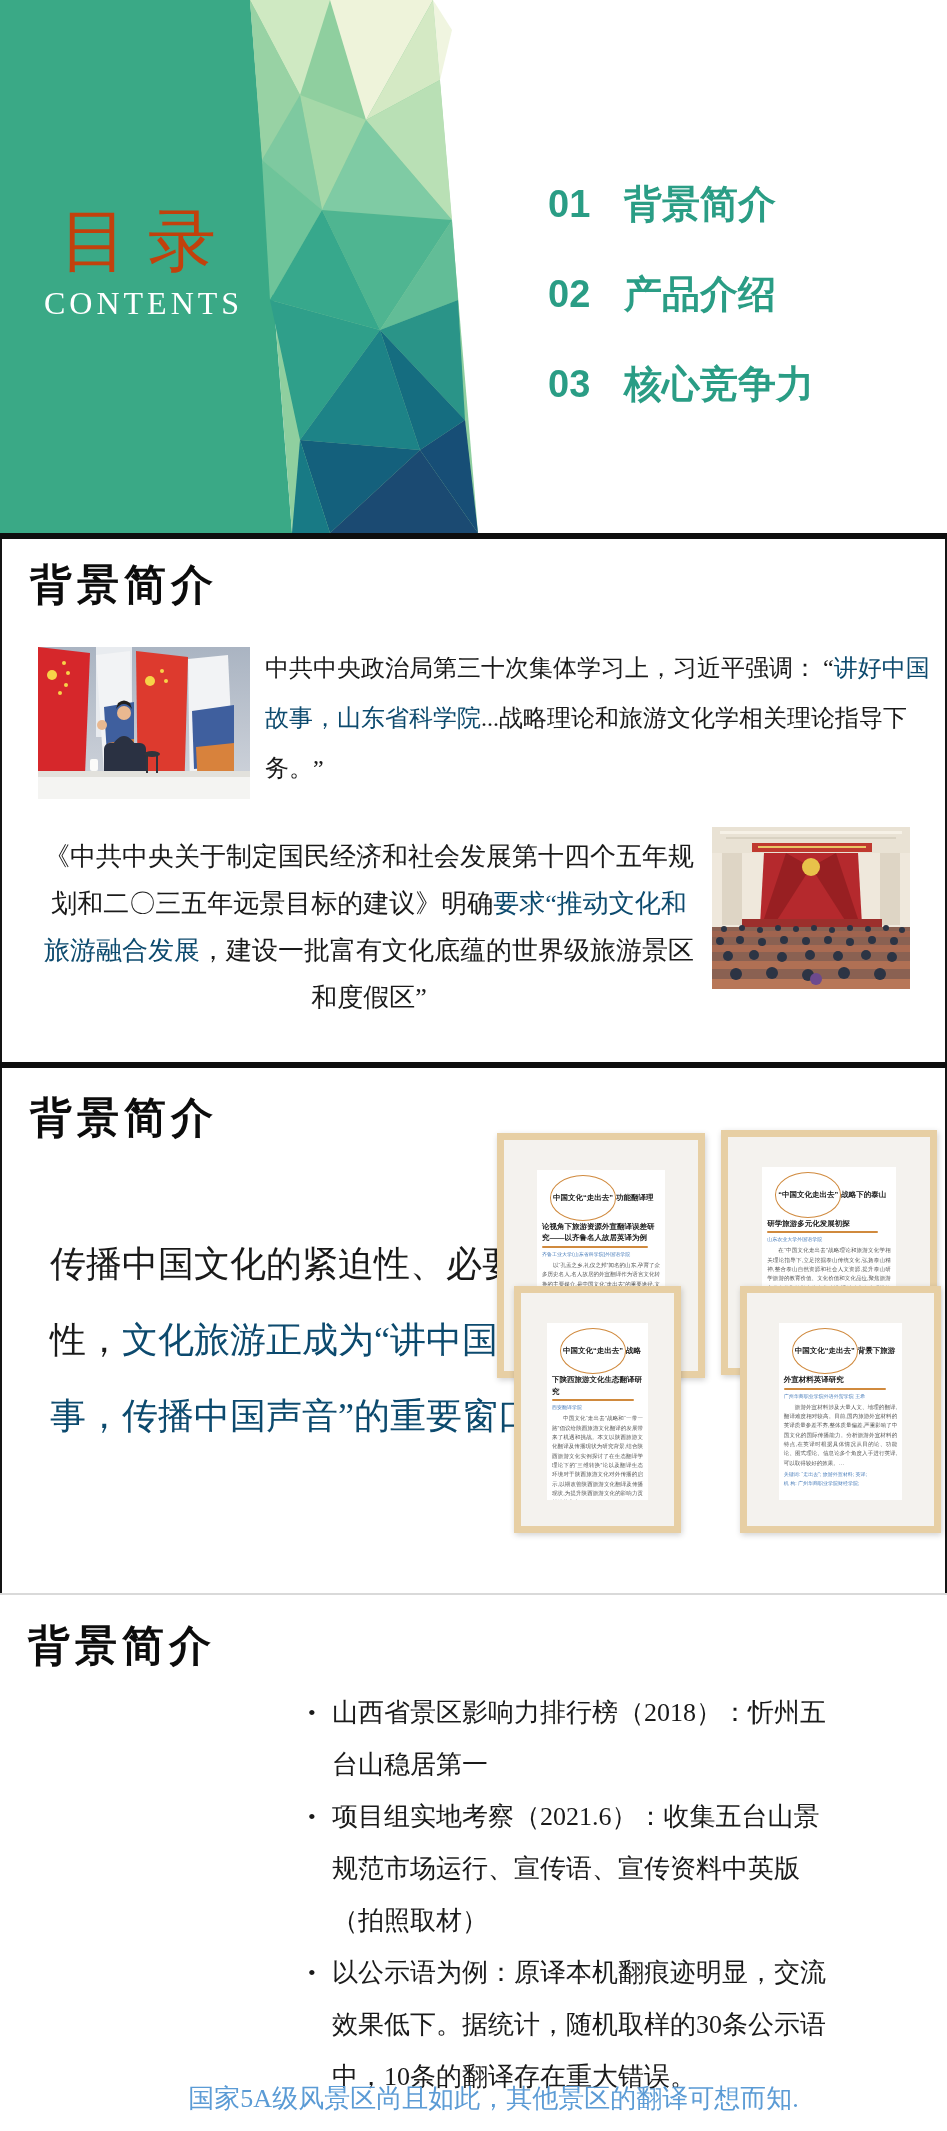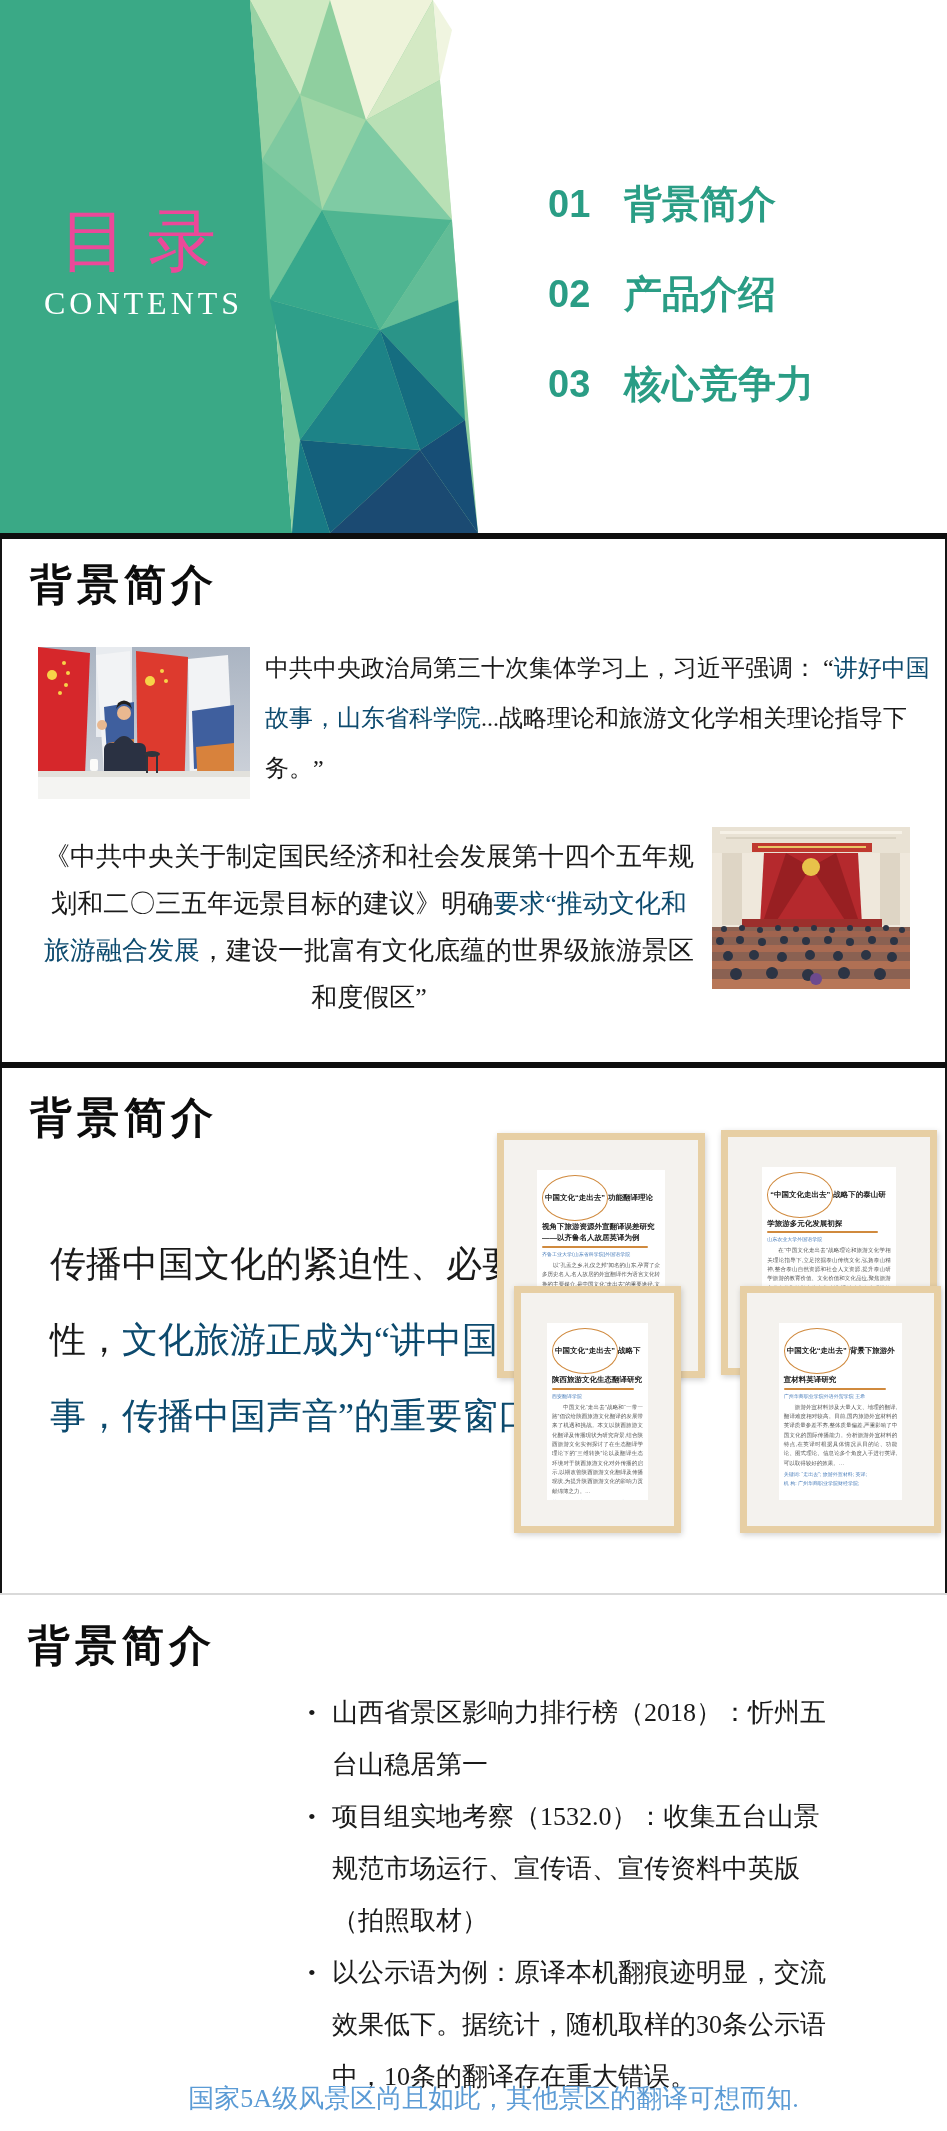--- a/index.html
+++ b/index.html
@@ -3,21 +3,21 @@
 <meta charset="utf-8">
 <style>
   html,body { margin:0; padding:0; background:#ffffff; }
   #page { position:relative; width:947px; height:2131px; background:#fff; overflow:hidden;
           font-family:"Liberation Serif","DejaVu Serif",serif; color:#1a1a1a; }
   section { position:absolute; left:0; width:947px; background:#fff; box-sizing:border-box; }
 
   
   #s1 { top:0; height:533px; }
   #green-art { position:absolute; left:0; top:0; }
-  .mulu { position:absolute; left:60px; top:196px; color:#ec4899;
+  .mulu { position:absolute; left:60px; top:196px; color:#c2410c;
           font-family:"Liberation Sans","DejaVu Sans",sans-serif;
           font-size:68px; font-weight:400; letter-spacing:20px; }
   .contents-en { position:absolute; left:44px; top:285px; color:#ffffff;
           font-size:32px; letter-spacing:4px; font-weight:400; }
   #toc-list { position:absolute; left:548px; top:182px; }
   .toc-item { display:flex; align-items:center; height:44px; margin-bottom:46px;
           font-family:"Liberation Sans","DejaVu Sans",sans-serif;
           font-weight:700; font-size:38px; color:#2a9d85; white-space:nowrap; }
   .toc-num { width:76px; }
 
@@ -53,21 +53,21 @@
   .frame { position:absolute; background:#f4f2ee; border:7px solid #e7cfa4; box-sizing:border-box;
            box-shadow:1px 2px 6px rgba(0,0,0,0.18); }
   .fr-a { left:495px; top:65px;  width:208px; height:245px; }
   .fr-b { left:719px; top:62px;  width:216px; height:245px; }
   .fr-c { left:512px; top:218px; width:167px; height:247px; z-index:2; }
   .fr-d { left:738px; top:218px; width:201px; height:247px; z-index:2; }
   .paper { position:absolute; left:17%; right:17%; top:13%; bottom:11%; background:#ffffff;
            padding:5px 5px; box-sizing:border-box; overflow:hidden;
            font-family:"Liberation Sans","DejaVu Sans",sans-serif; }
   .paper-title { font-size:7.5px; font-weight:700; color:#222; line-height:1.55; }
-  .circled { border:1.4px solid #d08a3e; border-radius:50%; padding:16px 2px; display:inline-block; }
+  .circled { border:1.4px solid #d08a3e; border-radius:50%; padding:16px 2px; display:inline-block;margin-left:8px; }
   .title-underline { height:2px; background:#d08a3e; width:90%; margin:2px 0 3px; border-radius:2px; }
   .paper-author { font-size:5px; color:#4a7ebb; margin:2px 0 4px; white-space:nowrap; overflow:hidden; }
   .paper-body { font-size:5.5px; color:#555; line-height:1.7; text-align:justify; text-indent:2em; }
   .paper-kw, .paper-org { font-size:5px; color:#4a7ebb; margin-top:3px; }
 
   
   #s4 { top:1595px; height:536px; }
   #s4 .slide-title { top:23px; }
   #bullet-list { position:absolute; left:308px; top:92px; width:600px; font-size:26px; }
   .bullet { position:relative; padding-left:24px; }
@@ -299,21 +299,21 @@
   <section id="s4">
     <h2 class="slide-title">背景简介</h2>
     <div id="bullet-list">
         <div class="bullet">
           <span class="dot">•</span>
           <div class="line">山西省景区影响力排行榜（2018）：忻州五</div>
           <div class="line">台山稳居第一</div>
         </div>
         <div class="bullet">
           <span class="dot">•</span>
-          <div class="line">项目组实地考察（1532.0）：收集五台山景</div>
+          <div class="line">项目组实地考察（2021.6）：收集五台山景</div>
           <div class="line">规范市场运行、宣传语、宣传资料中英版</div>
           <div class="line">（拍照取材）</div>
         </div>
         <div class="bullet">
           <span class="dot">•</span>
           <div class="line">以公示语为例：原译本机翻痕迹明显，交流</div>
           <div class="line">效果低下。据统计，随机取样的30条公示语</div>
           <div class="line">中，10条的翻译存在重大错误。</div>
         </div>
       </div>

